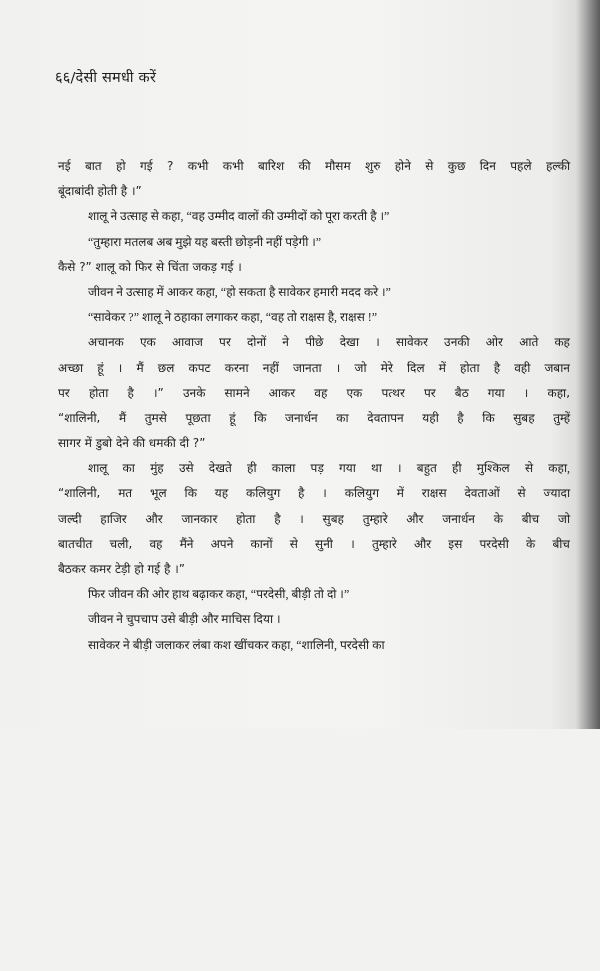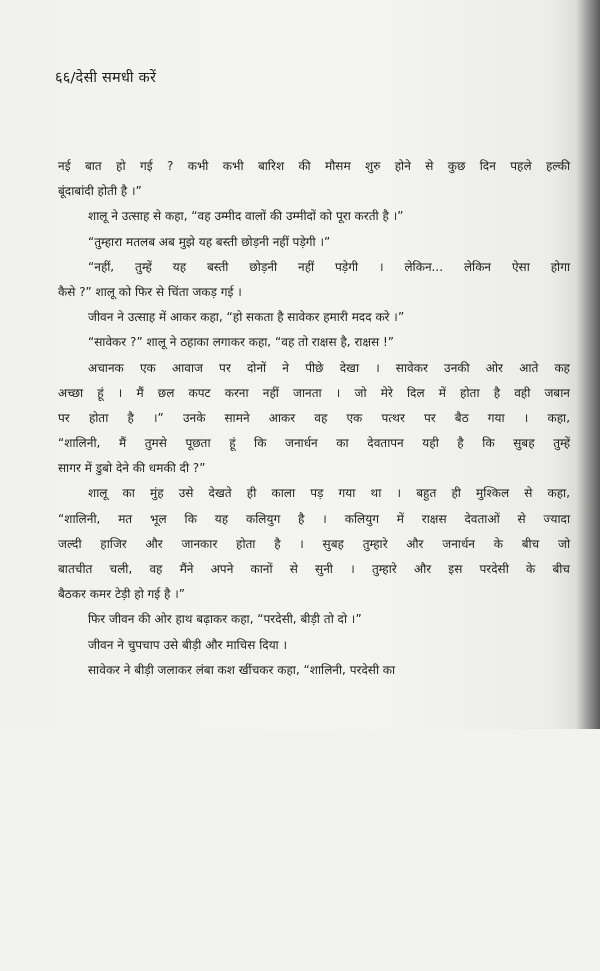--- a/index.html
+++ b/index.html
@@ -19,33 +19,32 @@
       font-size: 14.5px; letter-spacing: 0.2px;
     }
     .body-text {
       position: absolute; left: 58px; top: 146px; width: 512px;
       font-size: 12px;
       line-height: 25.2px;
       margin-top: 8px;
     }
     .line { white-space: nowrap; height: 25.2px; text-align: justify; text-align-last: justify; }
     .line.last { text-align-last: left; }
-    .line.indent { padding-left: 30px; }
+    .line.indent { padding-left: 30px; font-family: Liberation Serif, serif; }
   </style>
 </head>
 <body>
 
 <div class="page">
   <div class="header">६६/देसी समधी करें</div>
   <div class="body-text" id="body">
       <div class="line">नई बात हो गई ? कभी कभी बारिश की मौसम शुरु होने से कुछ दिन पहले हल्की</div>
       <div class="line last">बूंदाबांदी होती है ।”</div>
       <div class="line indent last">शालू ने उत्साह से कहा, “वह उम्मीद वालों की उम्मीदों को पूरा करती है ।”</div>
       <div class="line indent last">“तुम्हारा मतलब अब मुझे यह बस्ती छोड़नी नहीं पड़ेगी ।”</div>
-      <div class="line indent">“नहीं, तुम्हें यह बस्ती छोड़नी नहीं पड़ेगी । लेकिन... लेकिन ऐसा होगा</div>
       <div class="line last">कैसे ?” शालू को फिर से चिंता जकड़ गई ।</div>
       <div class="line indent last">जीवन ने उत्साह में आकर कहा, “हो सकता है सावेकर हमारी मदद करे ।”</div>
       <div class="line indent last">“सावेकर ?” शालू ने ठहाका लगाकर कहा, “वह तो राक्षस है, राक्षस !”</div>
       <div class="line indent">अचानक एक आवाज पर दोनों ने पीछे देखा । सावेकर उनकी ओर आते कह</div>
       <div class="line">अच्छा हूं । मैं छल कपट करना नहीं जानता । जो मेरे दिल में होता है वही जबान</div>
       <div class="line">पर होता है ।” उनके सामने आकर वह एक पत्थर पर बैठ गया । कहा,</div>
       <div class="line">“शालिनी, मैं तुमसे पूछता हूं कि जनार्धन का देवतापन यही है कि सुबह तुम्हें</div>
       <div class="line last">सागर में डुबो देने की धमकी दी ?”</div>
       <div class="line indent">शालू का मुंह उसे देखते ही काला पड़ गया था । बहुत ही मुश्किल से कहा,</div>
       <div class="line">“शालिनी, मत भूल कि यह कलियुग है । कलियुग में राक्षस देवताओं से ज्यादा</div>

